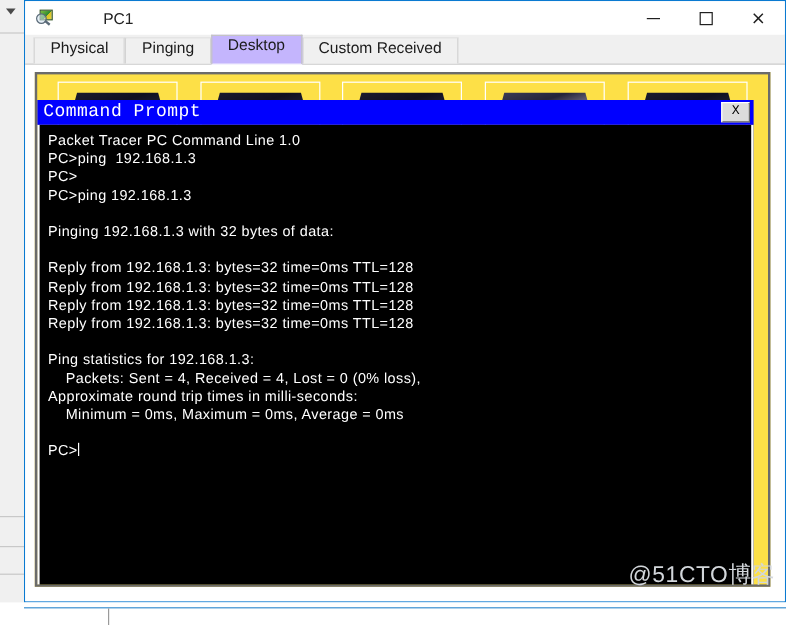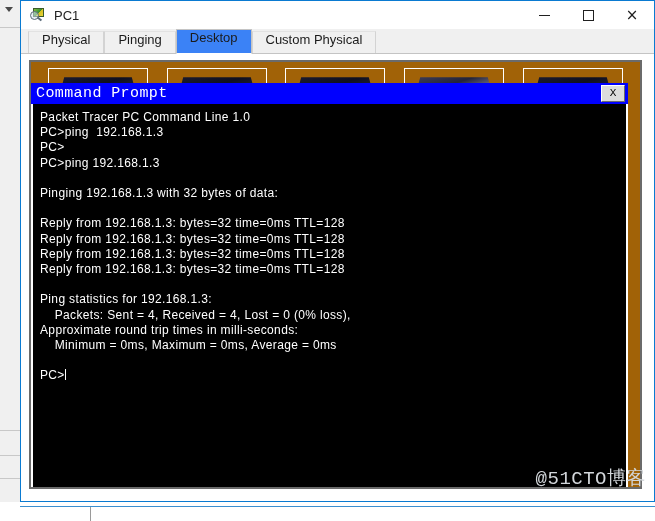--- a/index.html
+++ b/index.html
@@ -58,20 +58,21 @@
   }
 
   
   #titlebar {
     height: 28px;
     min-height: 28px;
     background: #ffffff;
     display: flex;
     align-items: center;
     position: relative;
+    gap: 32px;
   }
   #title-icon {
     margin-left: 9px;
     width: 17px; height: 17px;
     position: relative;
     flex: 0 0 auto;
   }
   #title-icon .screen {
     position: absolute;
     left: 3px; top: 1px;
@@ -152,21 +153,21 @@
     color: #1b1b1b;
     background: #f0f0f0;
     border-left: 1px solid #d3d3d3;
     border-right: 1px solid #d3d3d3;
     border-top: 1px solid #e2e2e2;
     box-sizing: border-box;
     white-space: nowrap;
   }
   .tab.active {
     height: 25px;
-    background: #3b82f6;
+    background: #c4b5fd;
     border-left: 1px solid #c4c4c4;
     border-right: 1px solid #c4c4c4;
     border-top: 1px solid #c4c4c4;
     border-bottom: 1px solid #ffffff;
     position: relative;
     z-index: 3;
     margin-bottom: -1px;
   }
 
   
@@ -174,21 +175,21 @@
     flex: 1;
     background: #ffffff;
     padding: 6px 8px 10px 8px;
     box-sizing: border-box;
     position: relative;
   }
   #desktop {
     position: absolute;
     left: 8px; top: 6px;
     right: 12px; bottom: 12px;
-    background: #a16207;
+    background: #fde047;
     border: 2px solid #6b6b6b;
     box-sizing: border-box;
     overflow: hidden;
   }
   #icon-row {
     position: absolute;
     left: 0; top: 6px;
     width: 100%;
     display: flex;
     justify-content: space-around;
@@ -284,21 +285,21 @@
     vertical-align: -1px;
   }
 
   
   #watermark {
     position: absolute;
     right: 8px;
     bottom: 12px;
     font-size: 19px;
     color: #d2d6da;
-    font-family: Liberation Mono, monospace;
+    font-family: Liberation Sans, sans-serif;
     letter-spacing: 0.5px;
     z-index: 9;
     pointer-events: none;
     line-height: 1;
   }
 
   
   #bottom-bar {
     position: absolute;
     left: 0; top: 502px;
@@ -357,21 +358,21 @@
     <div class="tab">
       <span>Physical</span>
     </div>
     <div class="tab">
       <span>Pinging</span>
     </div>
     <div class="tab active">
       <span>Desktop</span>
     </div>
     <div class="tab">
-      <span>Custom Physical</span>
+      <span>Custom Received</span>
     </div>
   </div>
 
   <div id="desktop-wrap">
     <div id="desktop">
 
       <div id="icon-row">
         <div class="desk-icon">
             <div class="thumb"></div>
           </div>

